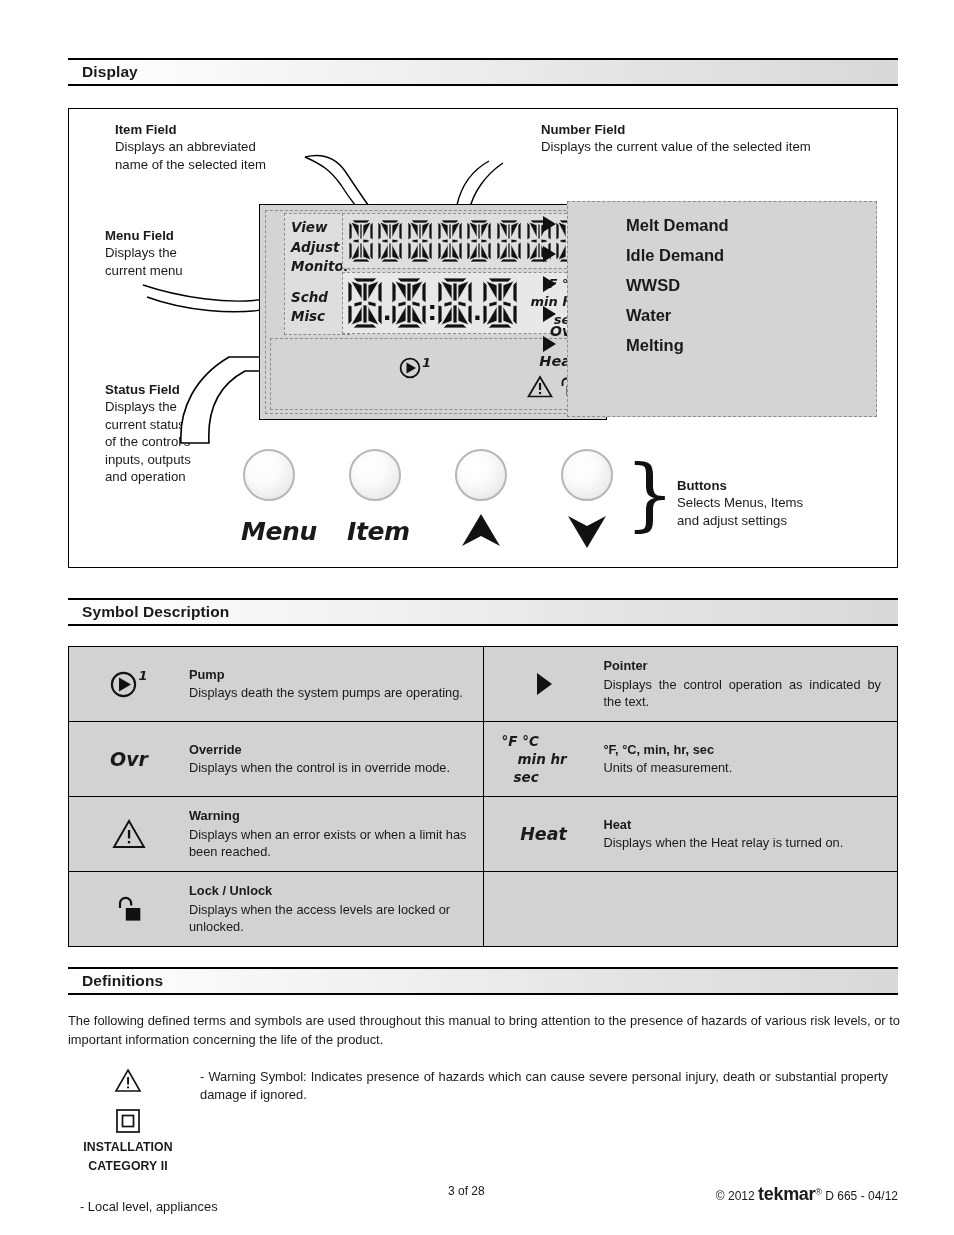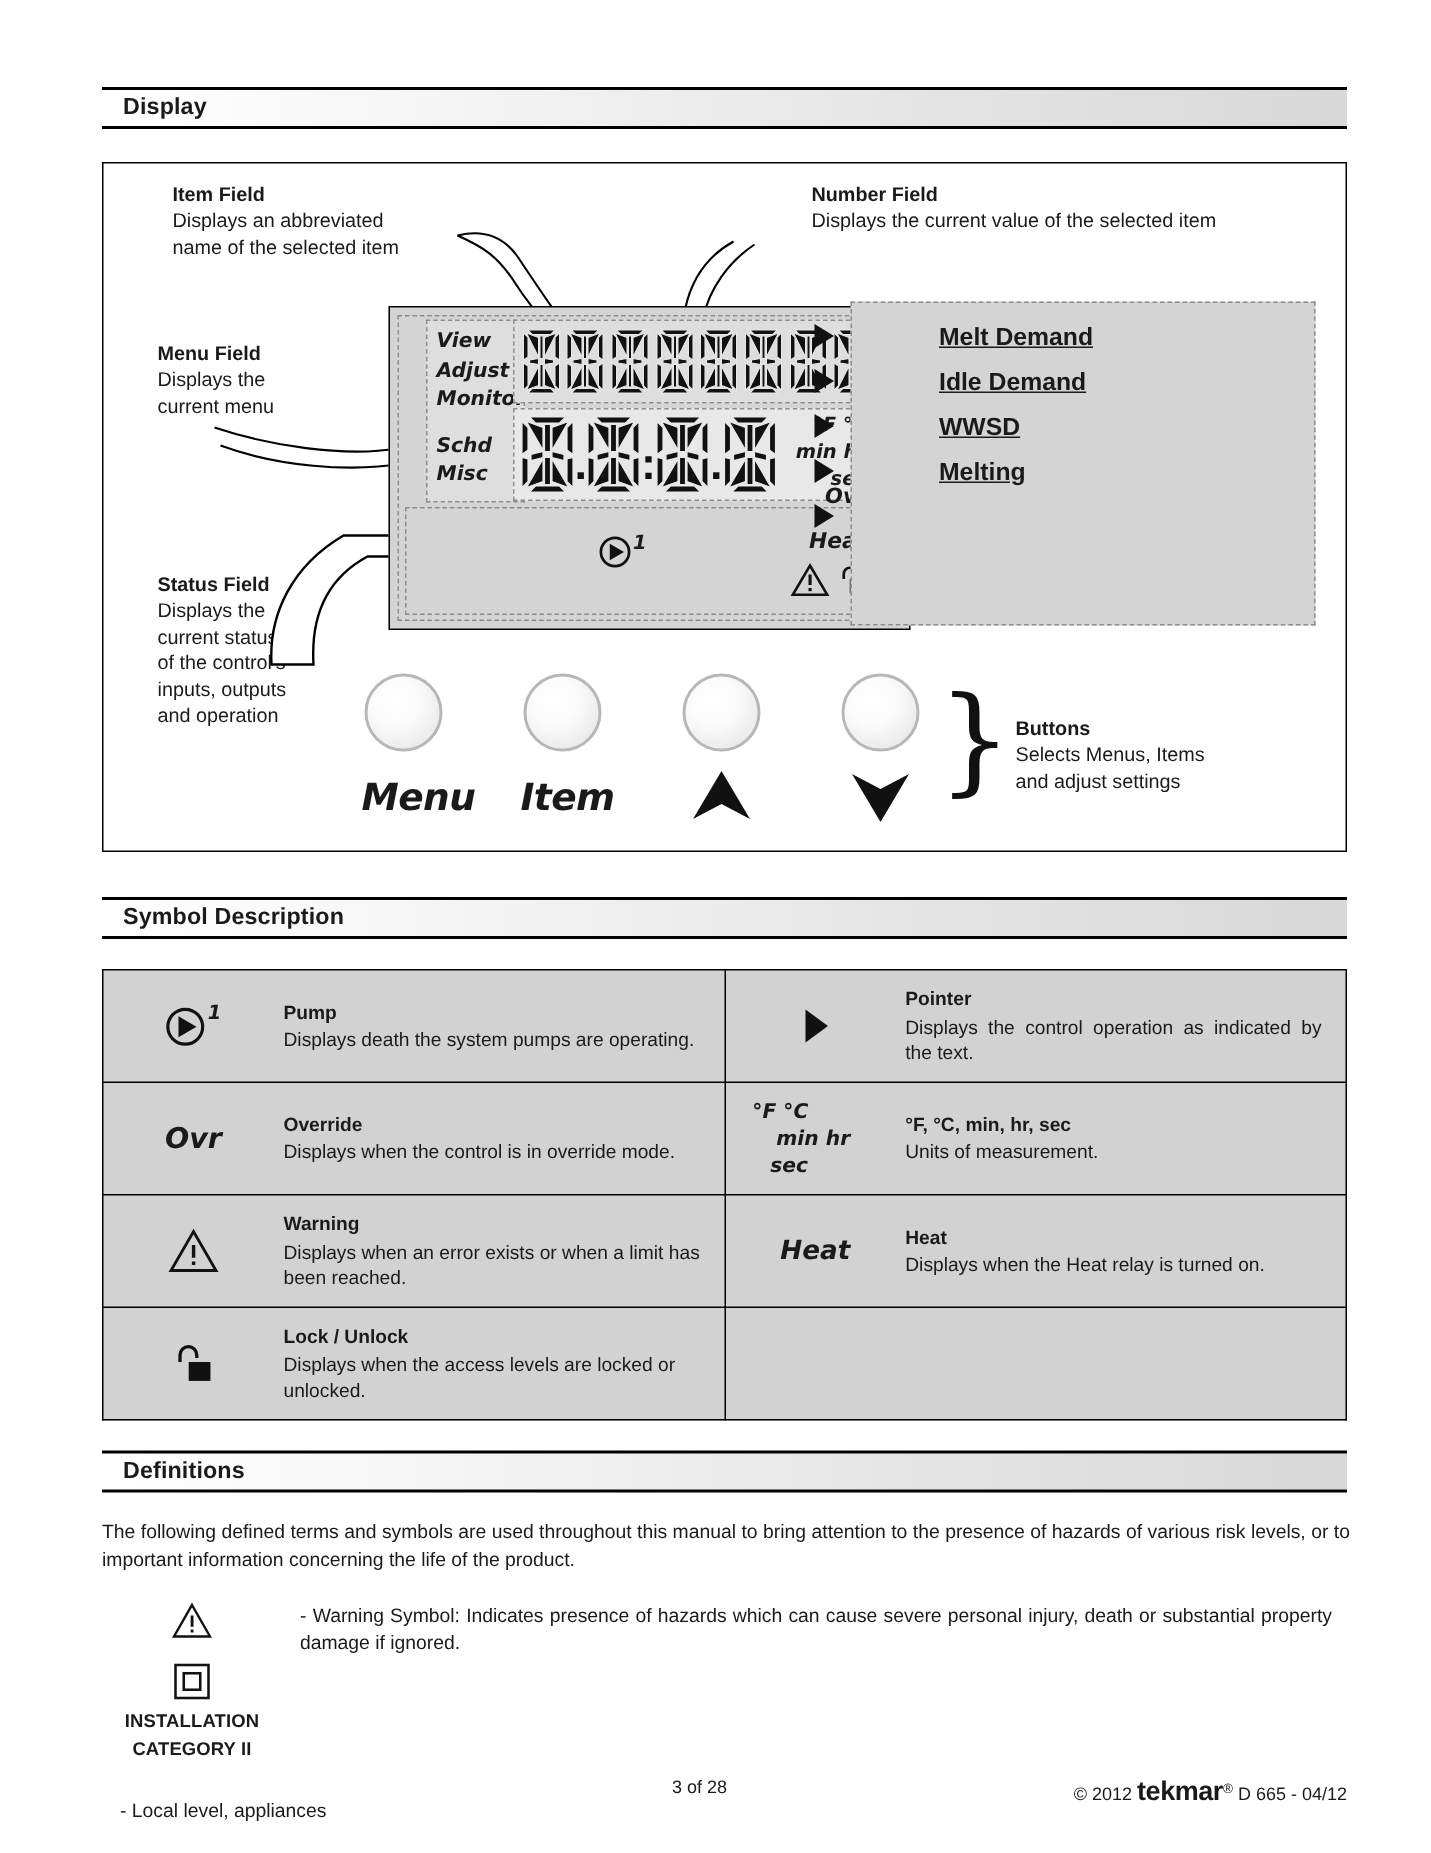--- a/index.html
+++ b/index.html
@@ -197,21 +197,20 @@
   
   .status-list {
     position: absolute;
     left: 498px;
     top: 92px;
     width: 310px;
     height: 216px;
     border: 1.5px dashed #8d8d8d;
     background: #d4d4d4;
     padding: 8px 0 0 16px;
-    text-decoration: underline;
   }
   .status-row {
     display: flex;
     align-items: center;
     height: 30px;
     padding-left: 42px;
   }
   .status-row .lbl {
     font-size: 16.5px;
     font-weight: bold;
@@ -744,20 +743,23 @@
       <div class="status-row">
         <span class="lbl">Melt Demand</span>
       </div>
       <div class="status-row">
         <span class="lbl">Idle Demand</span>
       </div>
       <div class="status-row">
         <span class="lbl">WWSD</span>
       </div>
       <div class="status-row">
+        <span class="lbl">Water</span>
+      </div>
+      <div class="status-row">
         <span class="lbl">Melting</span>
       </div>
     </div>
 
     <div class="buttons-row">
       <div class="btn-wrap" style="left:0px;">
         <div class="btn-circle"></div>
         <div class="btn-label">Menu</div>
       </div>
       <div class="btn-wrap" style="left:106px;">

